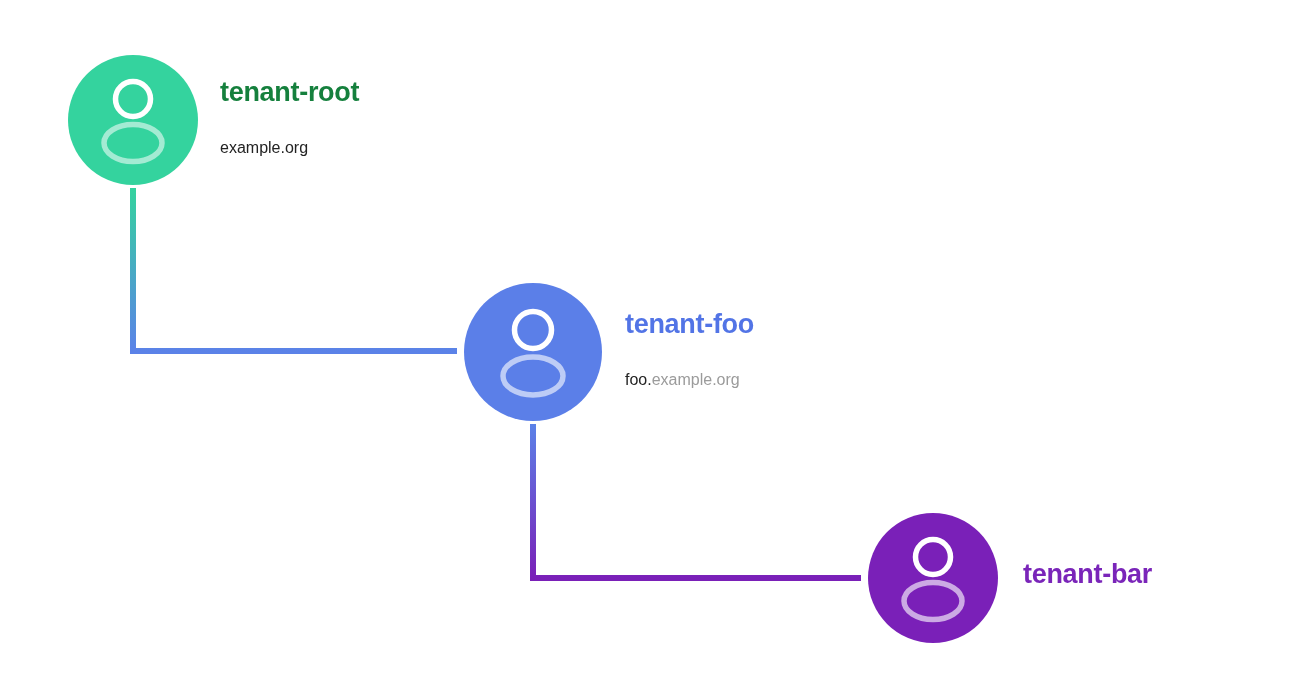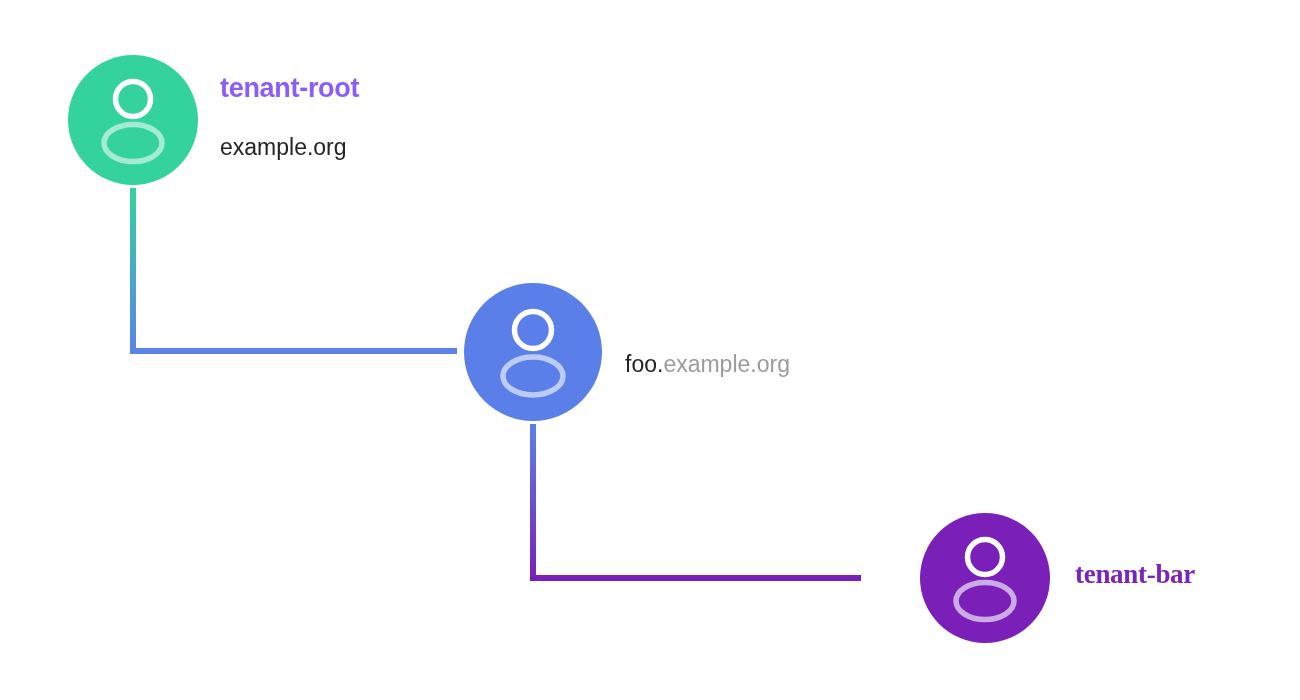--- a/index.html
+++ b/index.html
@@ -53,43 +53,43 @@
     justify-content: center;
   }
   .node-title {
     font-size: 27px;
     font-weight: bold;
     letter-spacing: -0.3px;
     line-height: 1.1;
     white-space: nowrap;
   }
   .node-subtitle {
-    font-size: 23px;
+    font-size: 16px;
     font-weight: normal;
     line-height: 1.1;
     white-space: nowrap;
     margin-top: 31px;
   }
   .sub-prefix { color: #232323; }
   .sub-suffix { color: #9b9b9b; }
 
   
   #node-root { left: 68px; top: 55px; }
   #node-root .node-avatar { width: 130px; height: 130px; background: #34d39e; }
   #node-root .node-text { margin-left: 22px; margin-top: -6px; }
-  #node-root .node-title { color: #8b5cf6; }
+  #node-root .node-title { color: #15803d; }
 
   
   #node-foo { left: 464px; top: 283px; }
   #node-foo .node-avatar { width: 138px; height: 138px; background: #5b7fe8; }
   #node-foo .node-text { margin-left: 23px; margin-top: -6px; }
   #node-foo .node-title { color: #5274e6; }
 
   
-  #node-bar { left: 920px; top: 513px; font-family: Liberation Serif, serif; }
+  #node-bar { left: 868px; top: 513px; }
   #node-bar .node-avatar { width: 130px; height: 130px; background: #7a20b8; }
   #node-bar .node-text { margin-left: 25px; margin-top: -6px; }
   #node-bar .node-title { color: #7a25b9; }
 </style>
 </head>
 <body>
 
 <div id="canvas">
 
   <svg id="connector-layer" viewBox="0 0 1300 700" width="1300" height="700" xmlns="http://www.w3.org/2000/svg">
@@ -123,20 +123,21 @@
   </div>
 
   <div class="tenant-node" id="node-foo">
     <div class="node-avatar">
       <svg viewBox="0 0 138 138">
         <circle cx="69" cy="47" r="18.5" fill="none" stroke="#ffffff" stroke-width="5.5"></circle>
         <ellipse cx="69" cy="93" rx="30" ry="19" fill="none" stroke="#ffffff" stroke-opacity="0.6" stroke-width="5.5"></ellipse>
       </svg>
     </div>
     <div class="node-text">
+      <div class="node-title">tenant-foo</div>
       <div class="node-subtitle"><span class="sub-prefix">foo.</span><span class="sub-suffix">example.org</span></div>
     </div>
   </div>
 
   <div class="tenant-node" id="node-bar">
     <div class="node-avatar">
       <svg viewBox="0 0 130 130">
         <circle cx="65" cy="44" r="17.5" fill="none" stroke="#ffffff" stroke-width="5.5"></circle>
         <ellipse cx="65" cy="88" rx="29" ry="18.5" fill="none" stroke="#ffffff" stroke-opacity="0.62" stroke-width="5.5"></ellipse>
       </svg>

